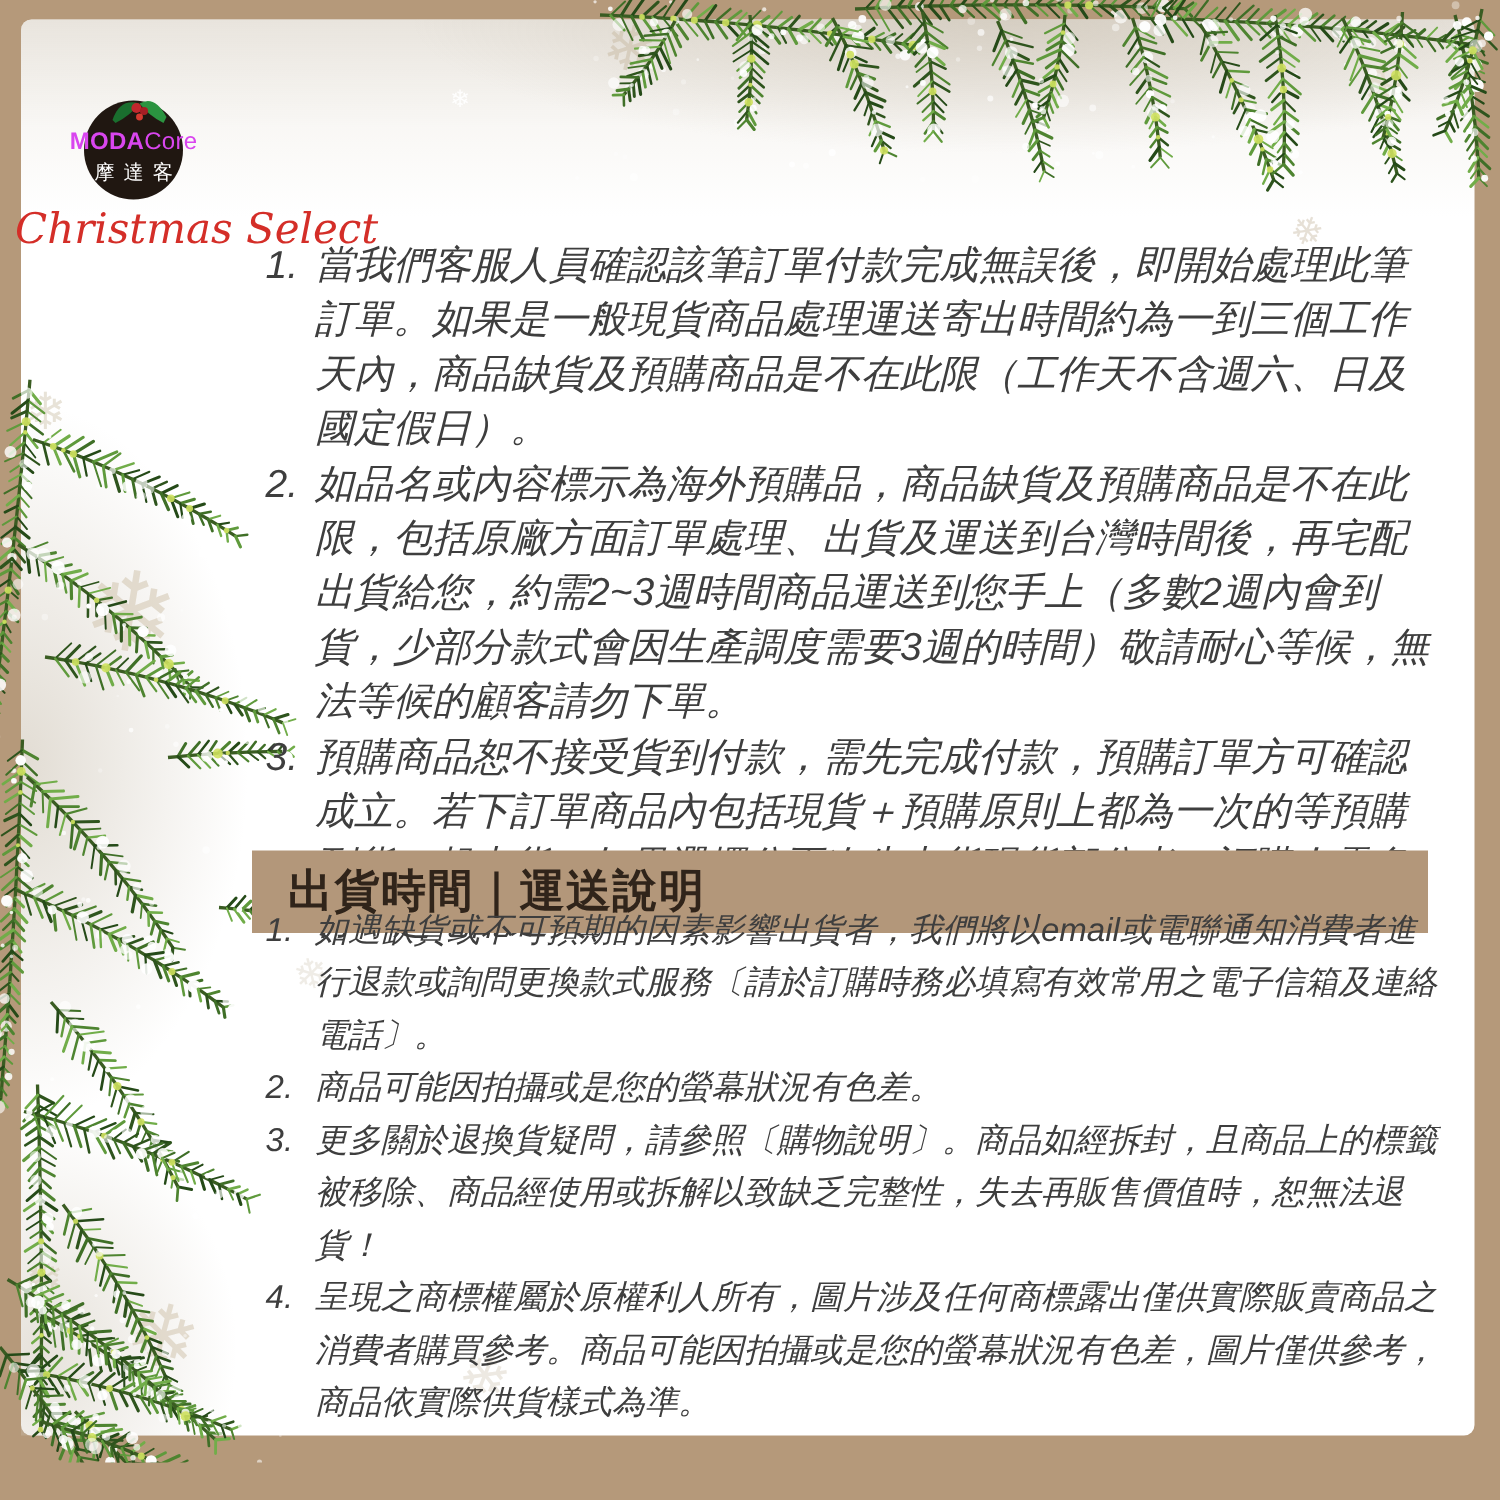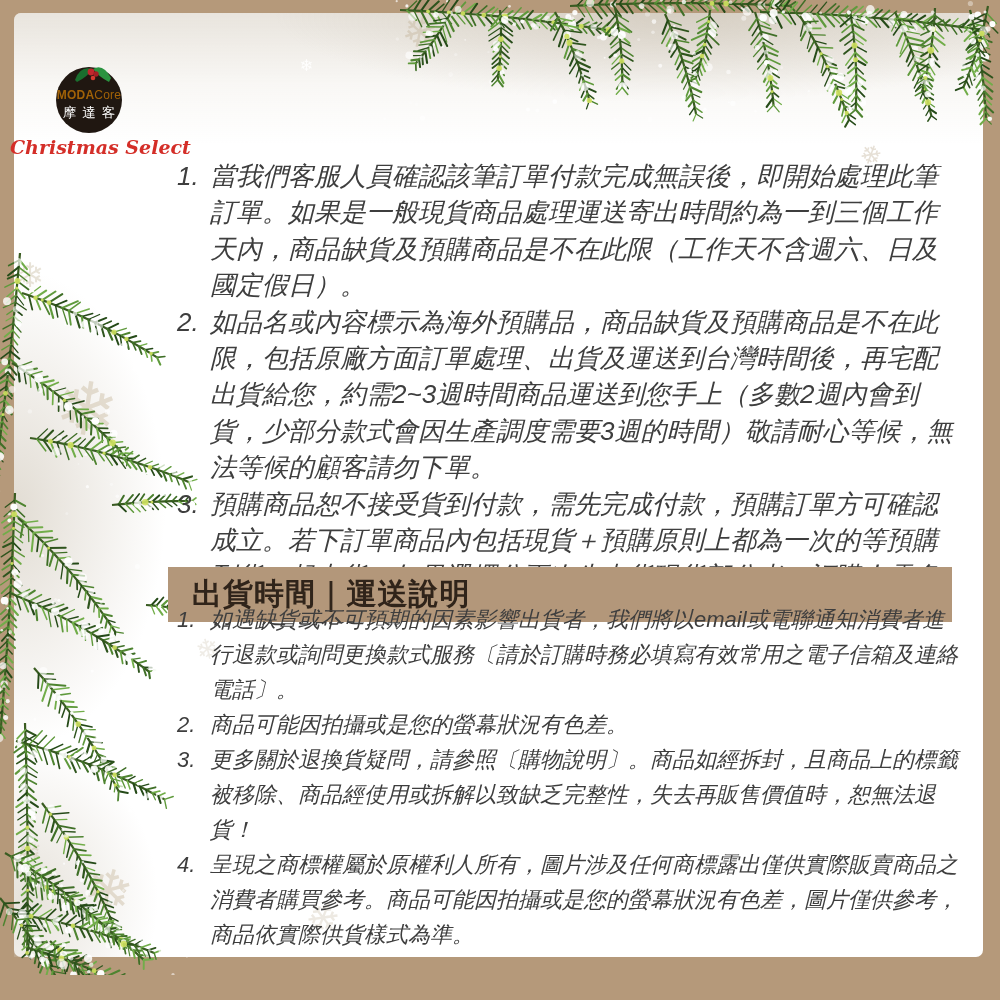--- a/index.html
+++ b/index.html
@@ -15,26 +15,26 @@
     background:
       radial-gradient(ellipse 62% 45% at 0% 38%, rgba(206,197,182,.6), rgba(255,255,255,0) 74%),
       radial-gradient(ellipse 55% 30% at 4% 92%, rgba(206,197,182,.5), rgba(255,255,255,0) 72%);}
   .deco{position:absolute;z-index:4;pointer-events:none;}
   #deco-top{left:380px;top:0;}
   #deco-left{left:0;top:253px;}
   .flake{position:absolute;z-index:3;font-family:"DejaVu Sans",sans-serif;line-height:1;pointer-events:none;}
   
   .logo-circle{position:absolute;left:56px;top:67px;width:66px;height:66px;border-radius:50%;
     background:#201711;z-index:6;display:flex;flex-direction:column;align-items:center;justify-content:center;}
-  .logo-en{color:#a16207;font-size:12px;font-weight:bold;letter-spacing:.2px;margin-top:10px;}
+  .logo-en{color:#d946ef;font-size:16px;font-weight:bold;letter-spacing:.2px;margin-top:10px;}
   .logo-en .lt{font-weight:normal;}
   .logo-zh{color:#fff;font-size:13.5px;letter-spacing:6px;text-indent:6px;margin-top:2px;}
   .holly{position:absolute;top:-6px;left:14px;width:46px;height:30px;z-index:7;}
   .tagline{position:absolute;left:10px;top:136px;width:160px;text-align:center;z-index:6;
-    font-family:"DejaVu Serif",serif;font-style:italic;font-weight:bold;font-size:19px;color:#d42e28;white-space:nowrap;}
+    font-family:"DejaVu Serif",serif;font-style:italic;font-weight:normal;font-size:28px;color:#d42e28;white-space:nowrap;}
   
   .bar{position:absolute;left:168px;width:784px;height:55px;background:#b3977a;z-index:10;
     display:flex;align-items:center;padding-left:24px;box-sizing:border-box;color:#30241a;font-weight:bold;white-space:nowrap;}
   #bar1{top:85px;} #bar2{top:535px;margin-top:32px;}
   .bar .zh{font-size:30px;letter-spacing:1px;}
   .bar .en{font-size:26px;margin-left:13px;letter-spacing:.5px;}
   
   .list{position:absolute;left:170px;width:790px;margin:0;padding:0;list-style:none;z-index:10;
     color:#3e3e3e;counter-reset:n;}
   #list1{top:158px;font-size:26px;line-height:36.4px;}

